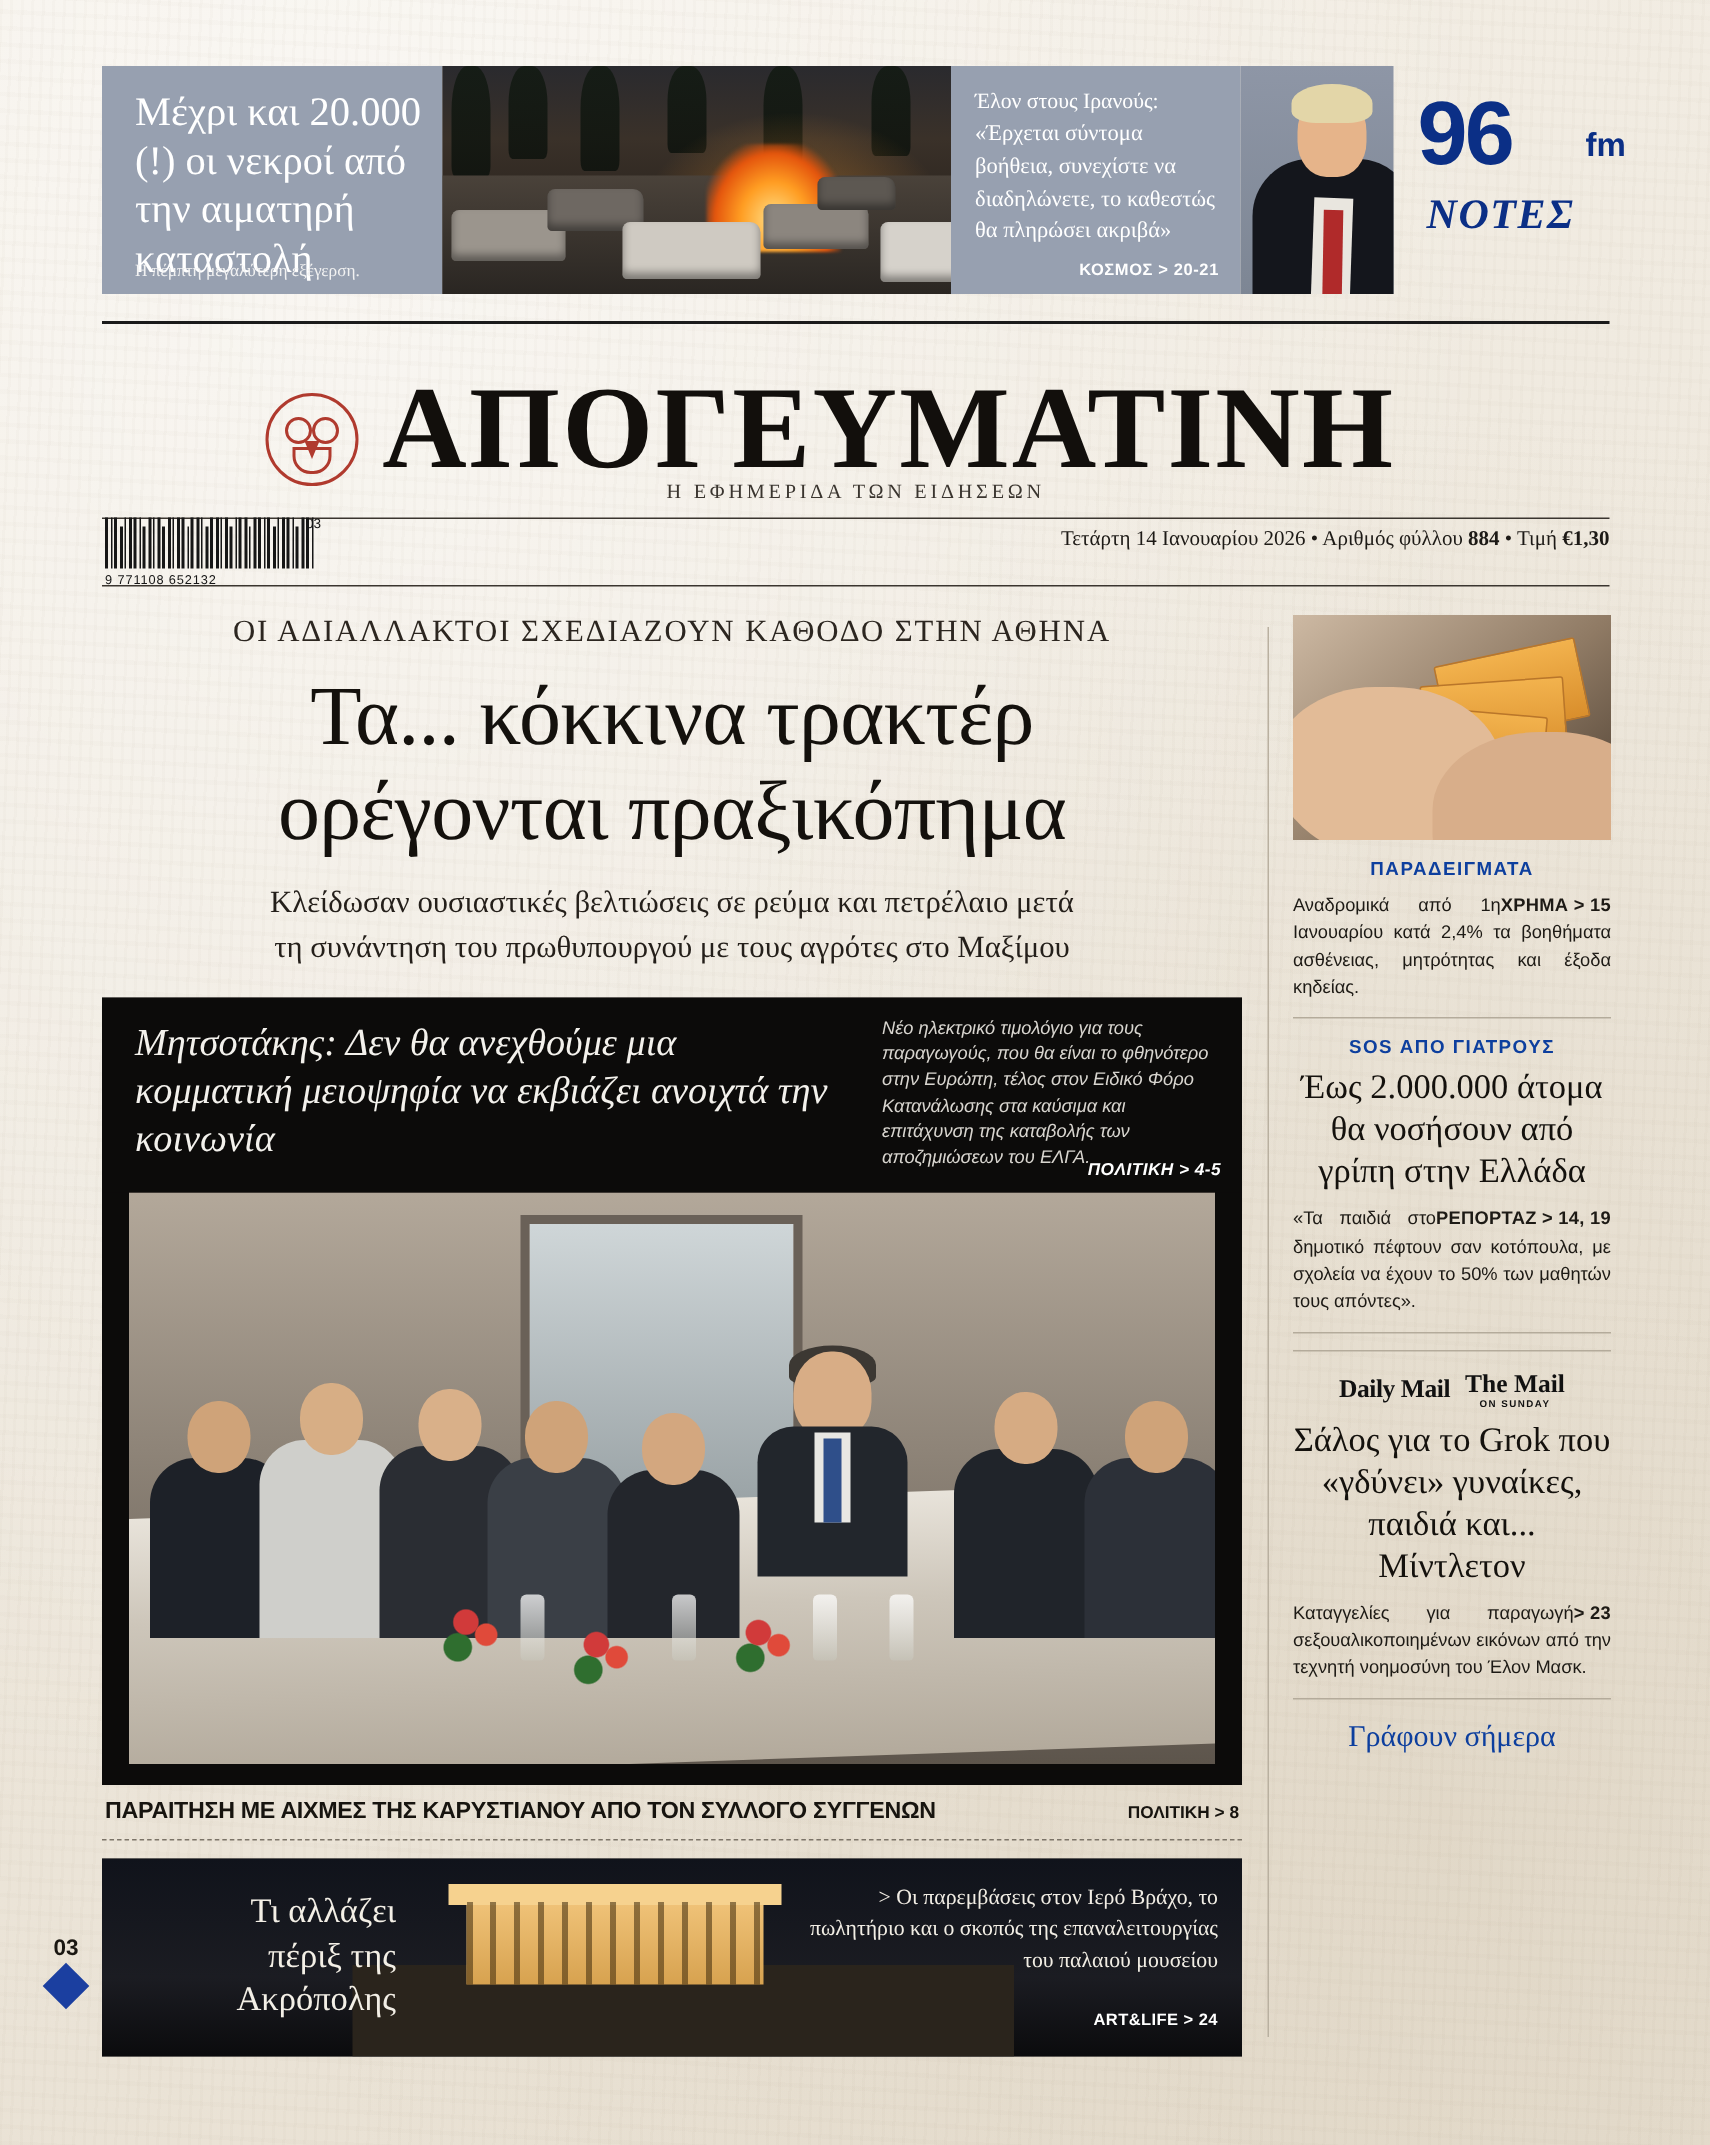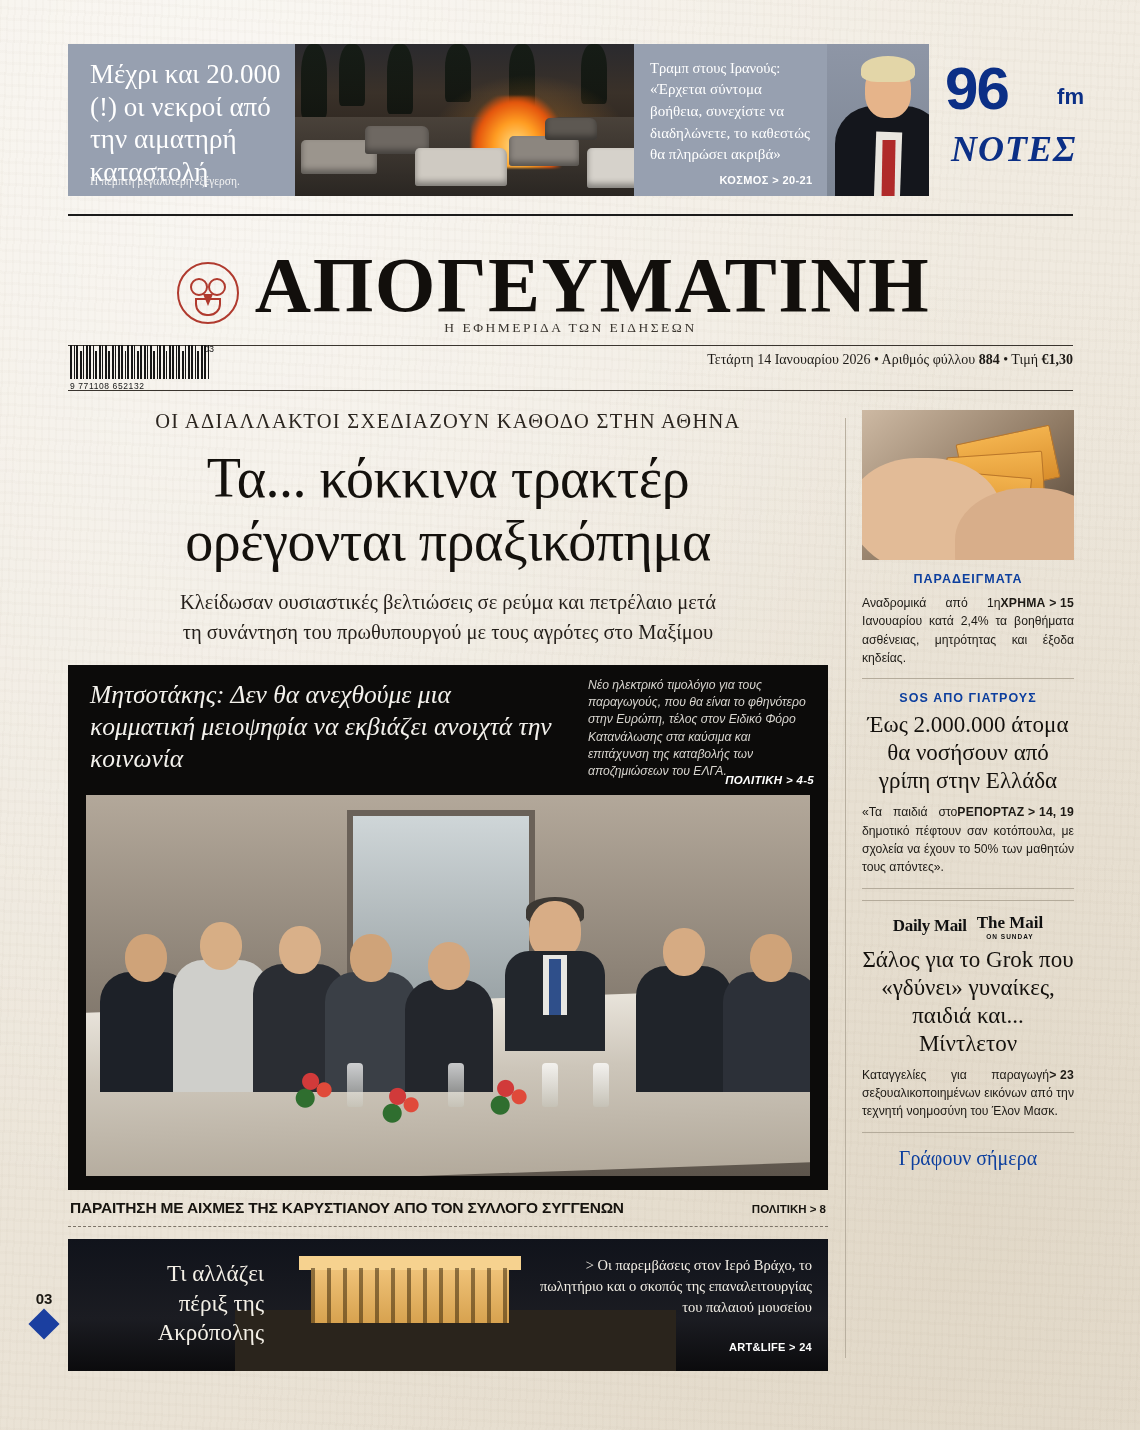--- a/index.html
+++ b/index.html
@@ -138,21 +138,21 @@
     color: #0b2f86;
   }
   .fm-logo .fm {
     position: absolute; left: 128px; top: 40px;
     font-family: "Liberation Sans", sans-serif;
     font-weight: bold; font-size: 22px; color: #0b2f86;
   }
   .fm-logo .notes {
     position: absolute; left: 22px; top: 84px;
     font-family: "Liberation Serif", serif;
-    font-weight: bold; font-size: 36px; color: #0b2f86;
+    font-weight: bold; font-size: 28px; color: #0b2f86;
     font-style: italic; letter-spacing: 1px;
   }
 
   
   .rule-top { position:absolute; left:68px; top:214px; width:1005px; height:2px; background:#1b1b1b; }
   .masthead {
     position: absolute; left: 51px; top: 228px; width: 1005px; height: 96px;
     display: flex; align-items: flex-end; justify-content: center; gap: 16px;
   }
   .owl {
@@ -426,21 +426,21 @@
       <div class="fire"></div>
       <div class="car c1"></div>
         <div class="car c2"></div>
         <div class="car c3"></div>
       <div class="car c4"></div>
         <div class="car c5"></div>
         <div class="car c6"></div>
     </div>
 
     <div class="tb-quote">
-      <div class="q1">Τραμπ στους Ιρανούς:</div>
+      <div class="q1">Έλον στους Ιρανούς:</div>
       <div class="q2">«Έρχεται σύντομα βοήθεια, συνεχίστε να διαδηλώνετε, το καθεστώς θα πληρώσει ακριβά»</div>
       <div class="ref">ΚΟΣΜΟΣ &gt; 20-21</div>
     </div>
 
     <div class="tb-trump">
       <div class="suit"></div>
         <div class="shirt"></div>
         <div class="tie"></div>
       <div class="head"></div>
         <div class="hair"></div>

